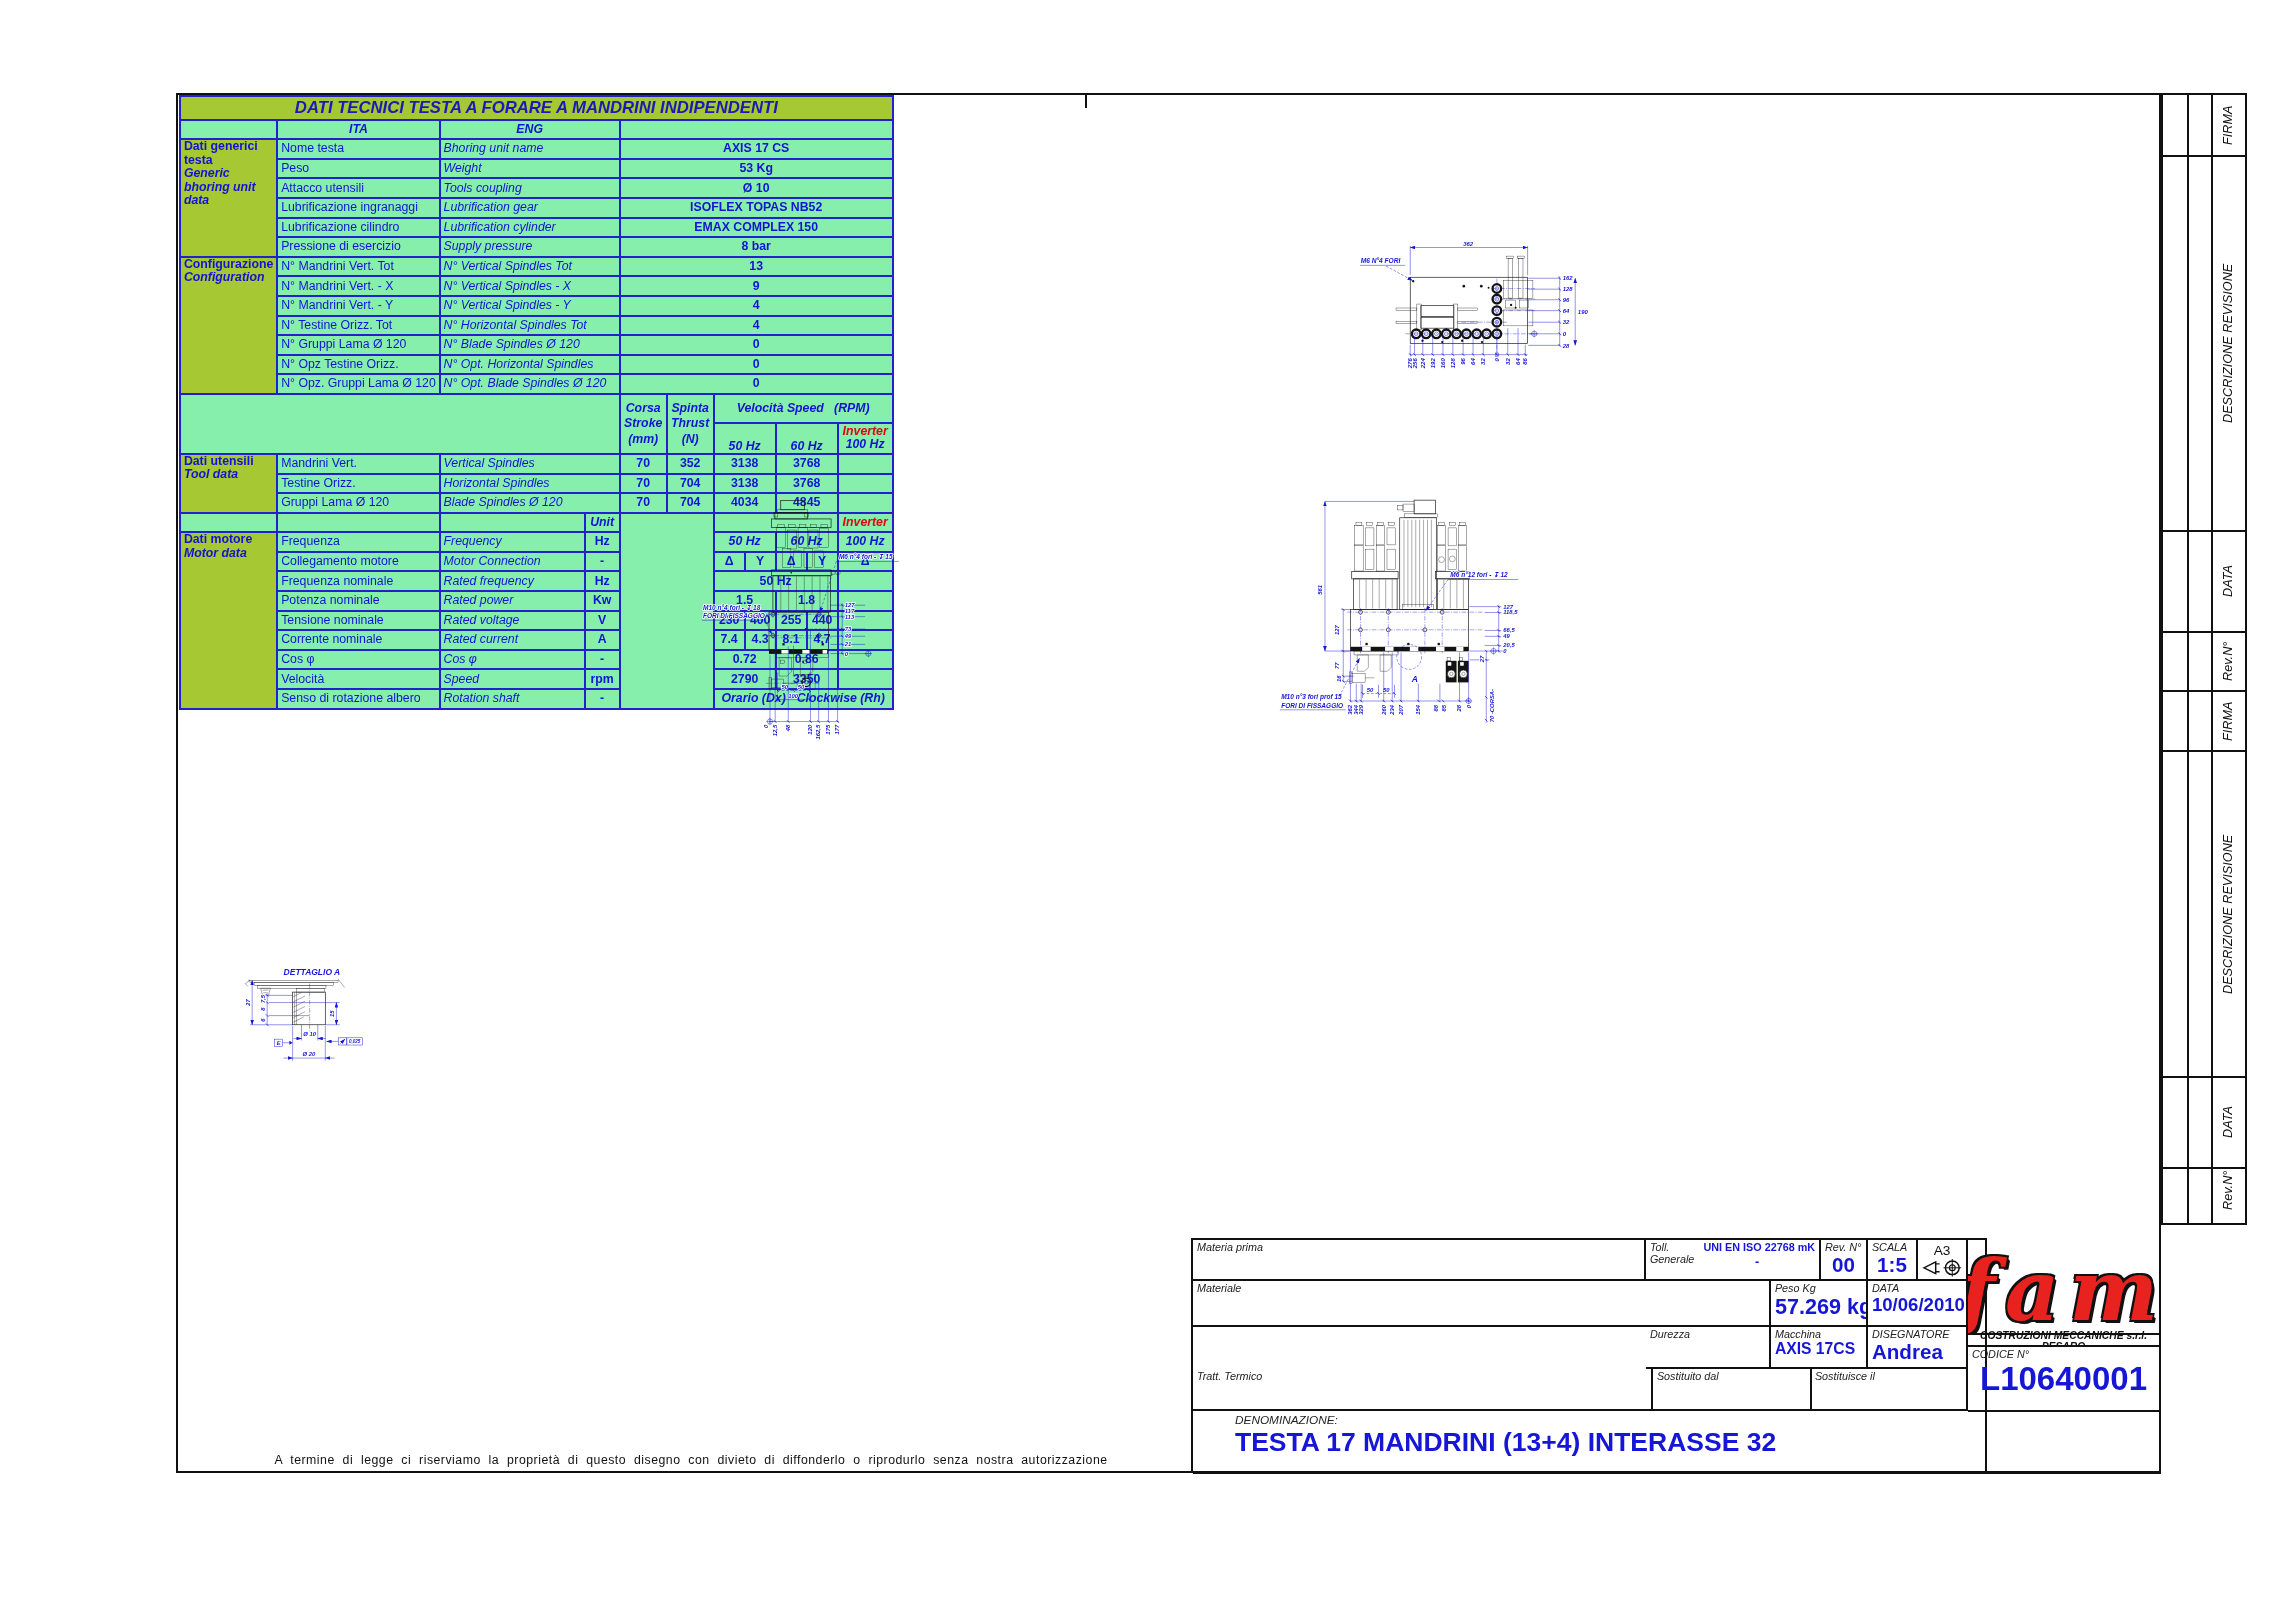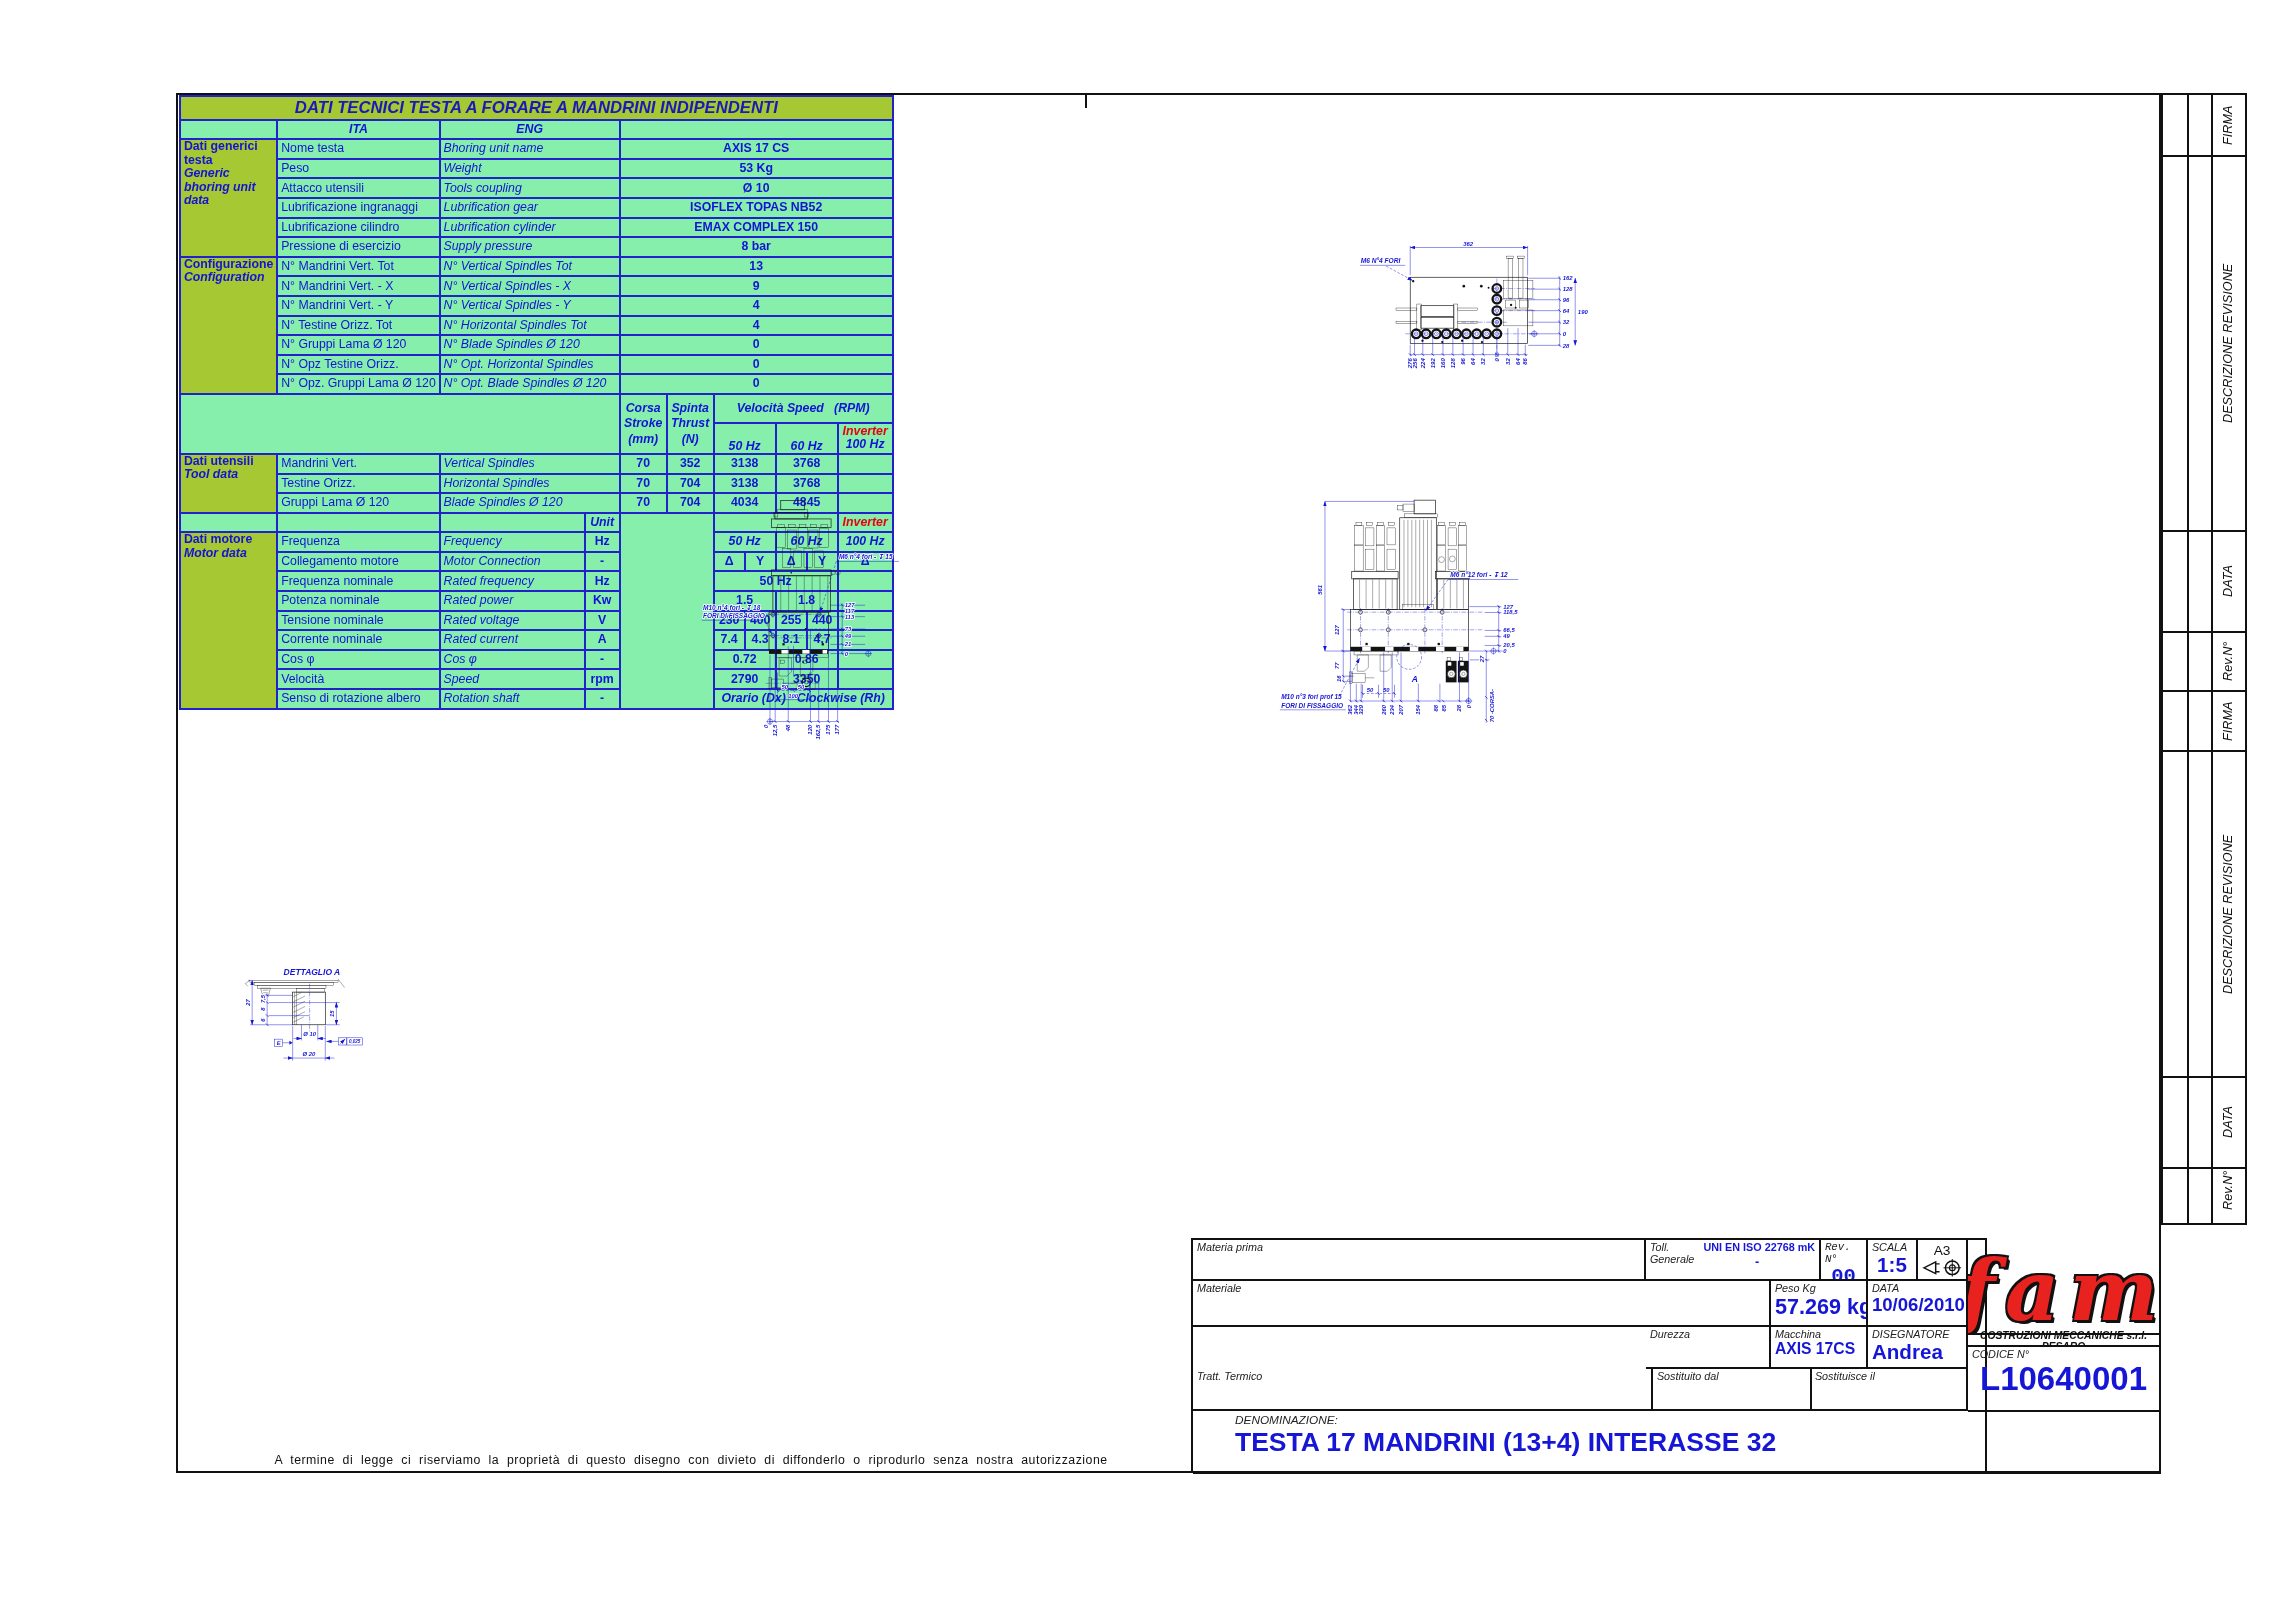--- a/index.html
+++ b/index.html
@@ -819,21 +819,21 @@
     <div class="tb-cell" style="left:0;top:0;width:453px;height:41px;">
       <span class="tb-lab">Materia prima</span>
     </div>
     <div class="tb-cell" style="left:453px;top:0;width:175px;height:41px;">
       <span class="tb-lab" style="float:left;width:49px;">
         <span>Toll.</span><br><span>Generale</span>
       </span>
       <span class="tb-val" style="font-size:10.8px;display:block;text-align:right;">UNI EN ISO 22768 mK</span>
       <span class="tb-val" style="font-size:12.7px;display:block;text-align:center;margin-top:2px;">-</span>
     </div>
-    <div class="tb-cell" style="left:628px;top:0;width:47px;height:41px;font-family:Liberation Mono, monospace;">
+    <div class="tb-cell" style="left:628px;top:0;width:47px;height:41px;">
       <span class="tb-lab">Rev. N°</span>
       <span class="tb-val" style="font-size:20.6px;display:block;text-align:center;">00</span>
     </div>
     <div class="tb-cell" style="left:675px;top:0;width:50px;height:41px;">
       <span class="tb-lab">SCALA</span>
       <span class="tb-val" style="font-size:20.6px;display:block;text-align:center;">1:5</span>
     </div>
     <div class="tb-cell" style="left:725px;top:0;width:50px;height:41px;text-align:center;">
       <span style="font-size:13.7px;color:#111;">A3</span>
       <svg width="43" height="17.6" viewBox="0 0 44 18">

